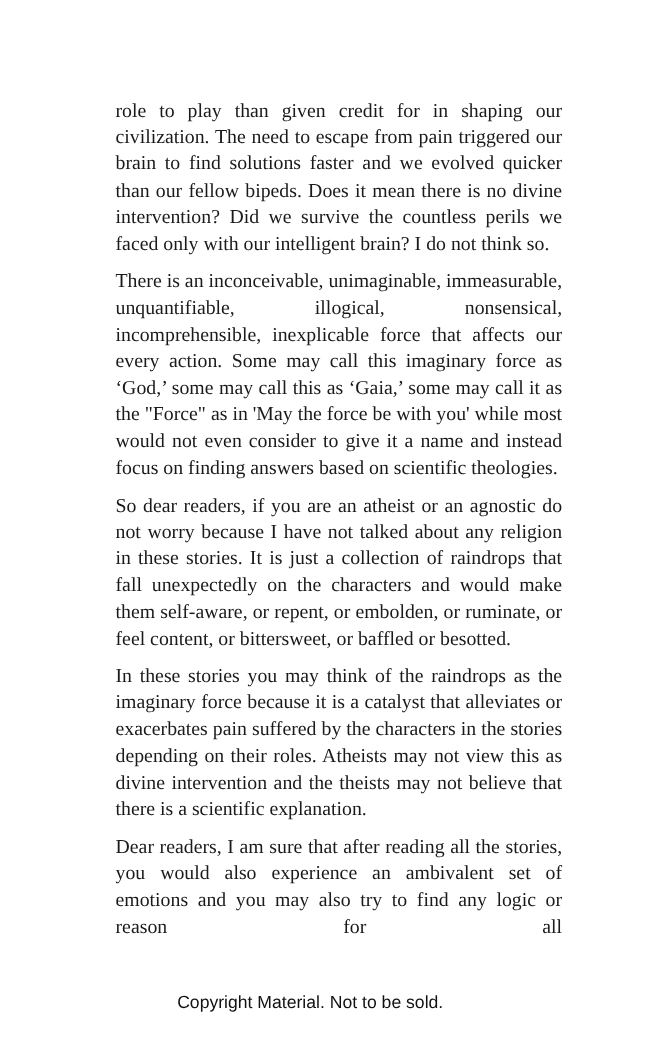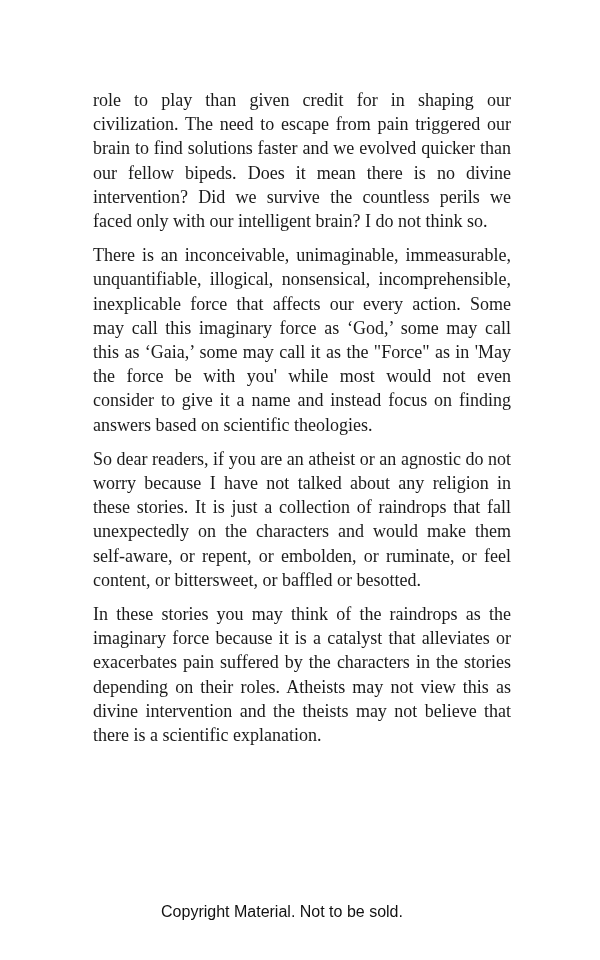--- a/index.html
+++ b/index.html
@@ -17,21 +17,21 @@
       position: absolute;
       left: 89px;
       top: 88px;
       width: 422px;
       font-family: "Liberation Serif", serif;
       font-size: 18px;
       line-height: 24.2px;
       color: #1a1a1a;
     }
     .page-body p {
-      margin: 0 0 10px 4px;
+      margin: 0 0 10px 16px;
       text-align: justify;
     }
     .footer {
       position: absolute;
       left: 0;
       width: 564px;
       top: 903px;
       text-align: center;
       font-family: "Liberation Sans", sans-serif;
       font-size: 16px;
@@ -39,15 +39,16 @@
     }
   </style>
 </head>
 <body>
 
 <div class="page-body">
   <p>role to play than given credit for in shaping our civilization. The need to escape from pain triggered our brain to find solutions faster and we evolved quicker than our fellow bipeds. Does it mean there is no divine intervention? Did we survive the countless perils we faced only with our intelligent brain? I do not think so.</p>
   <p>There is an inconceivable, unimaginable, immeasurable, unquantifiable, illogical, nonsensical, incomprehensible, inexplicable force that affects our every action. Some may call this imaginary force as ‘God,’ some may call this as ‘Gaia,’ some may call it as the "Force" as in 'May the force be with you' while most would not even consider to give it a name and instead focus on finding answers based on scientific theologies.</p>
   <p>So dear readers, if you are an atheist or an agnostic do not worry because I have not talked about any religion in these stories. It is just a collection of raindrops that fall unexpectedly on the characters and would make them self-aware, or repent, or embolden, or ruminate, or feel content, or bittersweet, or baffled or besotted.</p>
   <p>In these stories you may think of the raindrops as the imaginary force because it is a catalyst that alleviates or exacerbates pain suffered by the characters in the stories depending on their roles. Atheists may not view this as divine intervention and the theists may not believe that there is a scientific explanation.</p>
+  <p style="text-align-last: justify;">Dear readers, I am sure that after reading all the stories, you would also experience an ambivalent set of emotions and you may also try to find any logic or reason for all</p>
 </div>
 
 <div class="footer">Copyright Material. Not to be sold.</div>
 
 </body></html>

